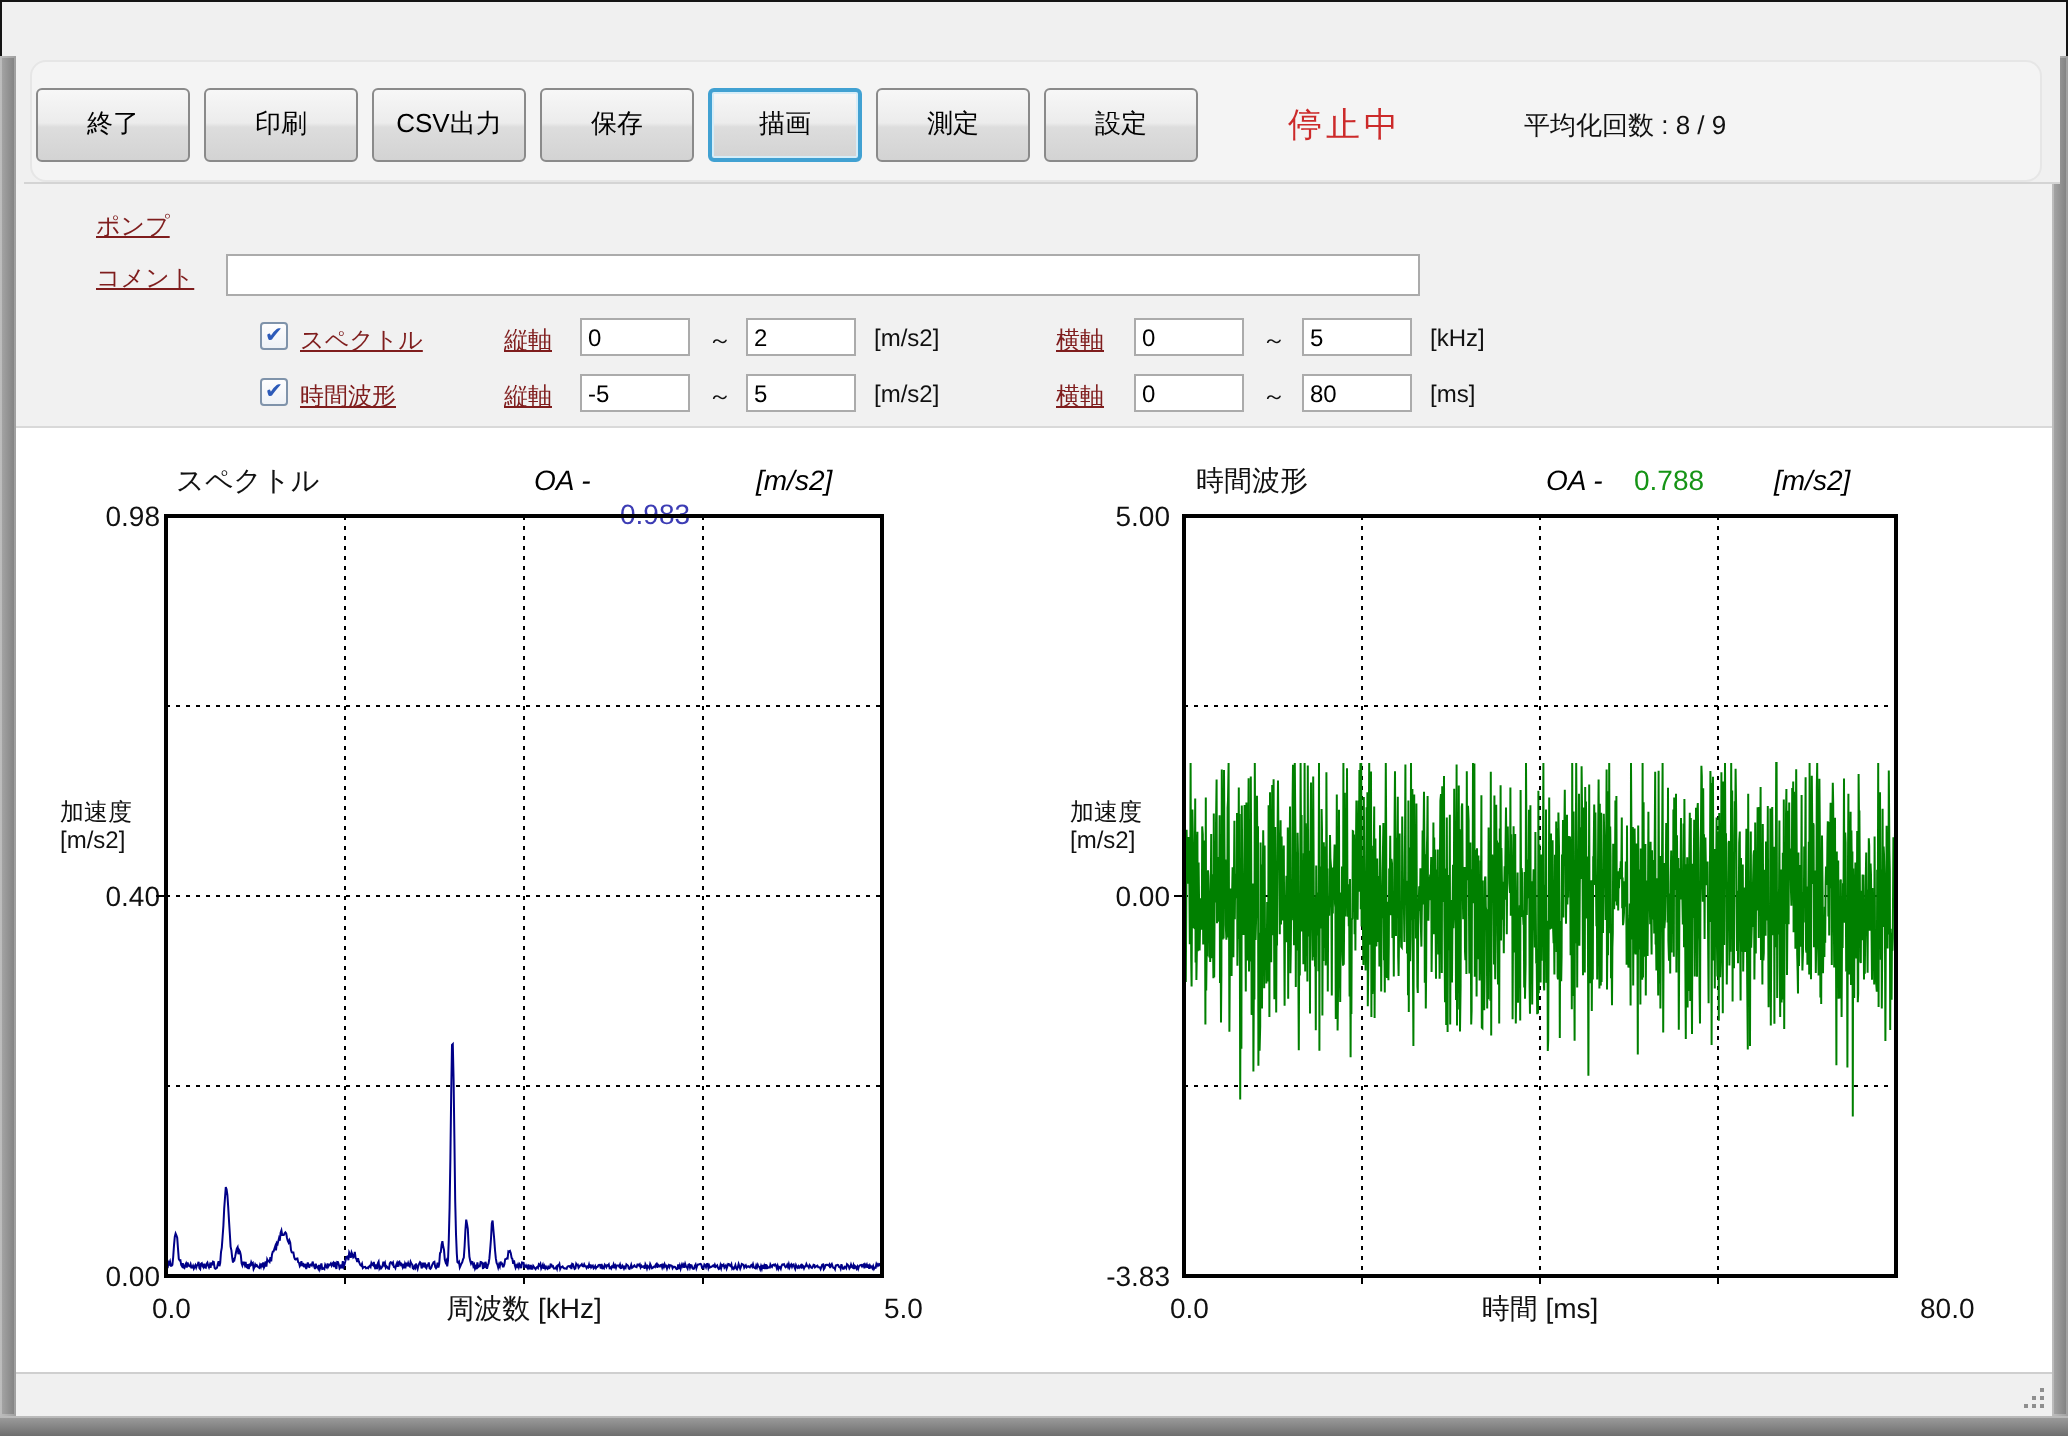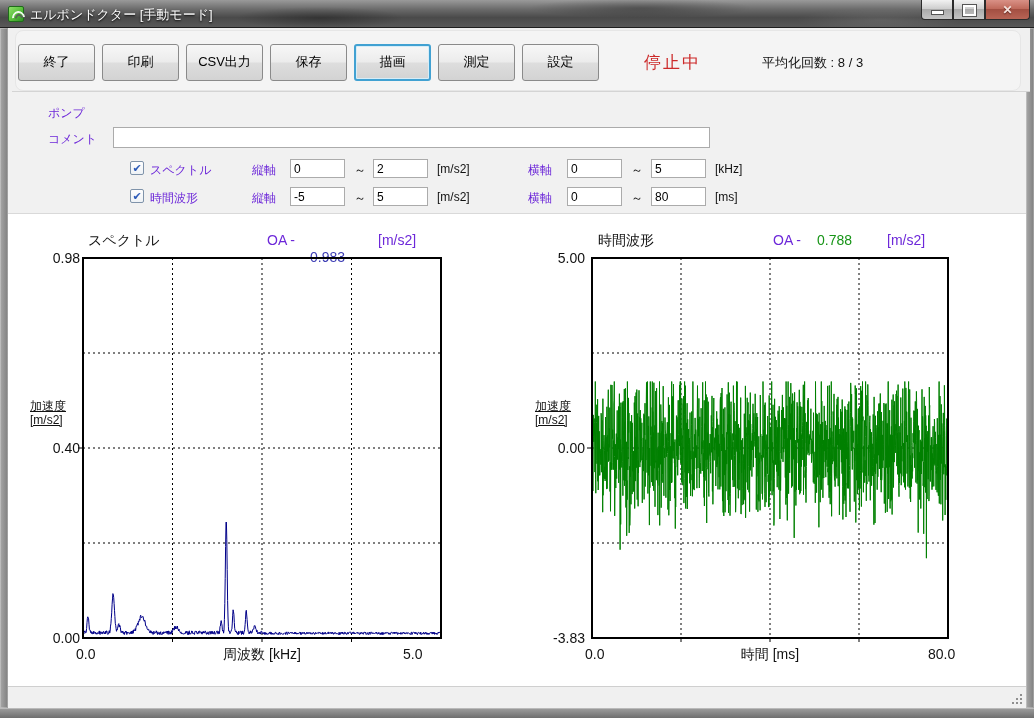--- a/index.html
+++ b/index.html
@@ -39,78 +39,71 @@
   .toolbar{position:absolute;left:4px;top:0;width:1018px;height:64px;background:#f0f0f0;border-bottom:1px solid #d4d4d4;box-sizing:border-box;}
   .toolbar-panel{position:absolute;left:3px;top:2px;width:1004px;height:59px;border:1px solid #e6e6e6;border-radius:8px;background:#f4f4f4;}
   .tb-btn{position:absolute;top:16px;width:77px;height:37px;box-sizing:border-box;
     background:linear-gradient(180deg,#f7f7f7,#ececec 47%,#dddddd 53%,#d3d3d3);
     border:1px solid #8a8a8a;border-radius:3px;font-size:13px;color:#000;text-align:center;line-height:34px;cursor:default;}
   .tb-btn.active{border:2px solid #41a1d2;box-shadow:inset 0 0 0 1px #d6edf8;line-height:32px;}
   .status-text{position:absolute;left:632px;top:23px;font-size:17px;color:#cc2a2a;letter-spacing:2px;}
   .avg-text{position:absolute;left:750px;top:26px;font-size:13px;color:#111;}
   
   .form{position:absolute;left:0;top:64px;width:1018px;height:121px;background:#f1f1f1;}
-  .flabel{position:absolute;font-size:12px;color:#6d28d9;white-space:nowrap;}
+  .flabel{position:absolute;font-size:12px;color:#7f1d1d;white-space:nowrap;text-decoration:underline;}
   .combo{position:absolute;left:105px;top:9px;width:268px;height:22px;box-sizing:border-box;border:1px solid #9c9c9c;
     background:#fff;font-size:12px;line-height:20px;padding-left:5px;cursor:default;}
   .combo-arrow{position:absolute;right:6px;top:8px;width:0;height:0;border-left:4px solid transparent;
     border-right:4px solid transparent;border-top:5px solid #222;}
   .text-in{position:absolute;box-sizing:border-box;border:1px solid #ababab;background:#fff;font-size:12px;
     padding:1px 4px;font-family:"Liberation Sans",sans-serif;}
   .cb{position:absolute;width:14px;height:14px;box-sizing:border-box;border:1px solid #7f93aa;border-radius:2px;
     background:linear-gradient(180deg,#fefefe,#eef2f6);font-size:11px;line-height:12px;text-align:center;color:#2d5bb9;cursor:default;}
   .num-in{position:absolute;width:55px;height:19px;box-sizing:border-box;border:1px solid #ababab;background:#fff;
     font-size:12px;padding:1px 3px;font-family:"Liberation Sans",sans-serif;}
   .tilde{position:absolute;font-size:12px;color:#111;}
   .unit{position:absolute;font-size:12px;color:#111;white-space:nowrap;}
   
   .charts{position:absolute;left:0;top:185px;width:1018px;height:473px;background:#fff;border-top:1px solid #d9d9d9;box-sizing:border-box;}
   .plot{position:absolute;}
   .grid{stroke:#000;stroke-width:1;stroke-dasharray:2,3;}
   .tickline{stroke:#000;stroke-width:1;}
   .c-title{position:absolute;font-size:14px;color:#111;white-space:nowrap;}
-  .c-oa{position:absolute;font-size:14px;color:#6d28d9;white-space:nowrap;}
+  .c-oa{position:absolute;font-size:14px;color:#000000;white-space:nowrap;font-style:italic;}
   .c-oaval{position:absolute;font-size:14px;white-space:nowrap;}
   .ytick{position:absolute;width:52px;font-size:14px;color:#111;text-align:right;white-space:nowrap;}
   .xtick{position:absolute;font-size:14px;color:#111;white-space:nowrap;}
   .xcap{position:absolute;width:160px;font-size:14px;color:#111;text-align:center;white-space:nowrap;}
-  .ycap{position:absolute;font-size:12px;color:#111;line-height:14px;white-space:nowrap;text-decoration:underline;}
+  .ycap{position:absolute;font-size:12px;color:#111;line-height:14px;white-space:nowrap;}
   
   .statusbar{position:absolute;left:0;top:658px;width:1018px;height:22px;background:#f0f0f0;border-top:1px solid #cfcfcf;box-sizing:border-box;}
   .grip{position:absolute;right:3px;bottom:3px;}
 </style>
 </head>
 <body>
 
 <div class="window">
 
-  <div class="titlebar">
-    <div class="app-icon"></div>
-    <div class="title-text">エルポンドクター [手動モード]</div>
-    <div class="winbtn min"><span class="glyph-min"></span></div>
-    <div class="winbtn max"><span class="glyph-max"></span></div>
-    <div class="winbtn close"><span class="glyph-close">✕</span></div>
-  </div>
   <div class="frame-l"></div>
   <div class="frame-r"></div>
   <div class="frame-b"></div>
 
   <div class="client">
 
     <div class="toolbar">
       <div class="toolbar-panel"></div>
       <div class="tb-btn" style="left:6px">終了</div>
       <div class="tb-btn" style="left:90px">印刷</div>
       <div class="tb-btn" style="left:174px">CSV出力</div>
       <div class="tb-btn" style="left:258px">保存</div>
       <div class="tb-btn active" style="left:342px">描画</div>
       <div class="tb-btn" style="left:426px">測定</div>
       <div class="tb-btn" style="left:510px">設定</div>
       <div class="status-text">停止中</div>
-      <div class="avg-text">平均化回数 : 8 / 3</div>
+      <div class="avg-text">平均化回数 : 8 / 9</div>
     </div>
 
     <div class="form">
       <div class="flabel" style="left:40px;top:13px">ポンプ</div>
       <div class="flabel" style="left:40px;top:39px">コメント</div>
       <input class="text-in" style="left: 105px; top: 35px; width: 597px; height: 21px;" value="">
 
       <div class="cb" style="left:122px;top:69px"><span>✔</span></div>
       <div class="flabel" style="left:142px;top:70px">スペクトル</div>
       <div class="flabel" style="left:244px;top:70px">縦軸</div>
@@ -162,21 +155,21 @@
             <line class="grid" x1="0" y1="285" x2="358" y2="285"></line>
             <line class="grid" x1="0" y1="190" x2="358" y2="190"></line>
             <line class="grid" x1="0" y1="95" x2="358" y2="95"></line>
             <line class="tickline" x1="-5" y1="190" x2="0" y2="190"></line>
             <polyline points="0.0,375.0 0.4,373.4 0.8,376.0 1.2,373.2 1.6,373.9 2.0,372.8 2.4,374.9 2.8,374.9 3.2,374.4 3.6,370.5 4.0,364.7 4.4,360.3 4.8,358.8 5.2,359.7 5.6,360.9 6.0,366.3 6.4,371.5 6.8,372.2 7.2,372.1 7.6,374.4 8.0,375.1 8.4,373.6 8.8,375.7 9.2,376.0 9.6,374.6 10.0,373.8 10.4,375.8 10.8,373.2 11.2,374.8 11.5,375.0 11.9,375.2 12.3,374.1 12.7,375.8 13.1,375.7 13.5,374.9 13.9,376.3 14.3,375.4 14.7,374.6 15.1,375.8 15.5,374.7 15.9,374.1 16.3,372.9 16.7,376.0 17.1,376.5 17.5,373.9 17.9,373.6 18.3,375.0 18.7,375.6 19.1,373.9 19.5,375.7 19.9,375.9 20.3,373.9 20.7,373.3 21.1,374.8 21.5,375.7 21.9,374.5 22.3,375.9 22.7,373.2 23.1,374.6 23.5,372.8 23.9,373.0 24.3,375.9 24.7,376.4 25.1,376.2 25.5,375.9 25.9,374.0 26.3,372.6 26.7,375.1 27.1,373.5 27.5,368.1 27.9,365.8 28.3,360.4 28.7,354.8 29.1,346.3 29.5,340.9 29.9,335.6 30.3,336.7 30.7,339.5 31.1,345.5 31.5,352.3 31.9,358.6 32.3,365.3 32.7,367.2 33.1,370.8 33.5,373.3 33.8,371.6 34.2,372.0 34.6,370.2 35.0,368.1 35.4,366.3 35.8,365.6 36.2,369.1 36.6,367.1 37.0,367.8 37.4,369.6 37.8,373.6 38.2,374.7 38.6,373.3 39.0,373.3 39.4,374.5 39.8,373.0 40.2,375.5 40.6,375.8 41.0,374.1 41.4,376.5 41.8,374.4 42.2,374.7 42.6,373.1 43.0,374.1 43.4,373.6 43.8,376.5 44.2,375.6 44.6,374.2 45.0,375.0 45.4,374.6 45.8,375.3 46.2,375.6 46.6,375.9 47.0,374.5 47.4,375.4 47.8,373.7 48.2,375.7 48.6,373.2 49.0,375.8 49.4,374.9 49.8,372.7 50.2,375.3 50.6,371.8 51.0,372.7 51.4,372.4 51.8,372.9 52.2,370.6 52.6,372.7 53.0,369.2 53.4,367.8 53.8,367.7 54.2,366.4 54.6,365.2 55.0,367.2 55.4,363.5 55.8,364.0 56.1,362.7 56.5,361.1 56.9,362.3 57.3,358.3 57.7,357.2 58.1,359.5 58.5,359.5 58.9,359.5 59.3,358.7 59.7,358.2 60.1,358.7 60.5,361.0 60.9,362.5 61.3,363.3 61.7,362.1 62.1,363.2 62.5,367.0 62.9,368.2 63.3,368.3 63.7,368.3 64.1,370.6 64.5,371.6 64.9,371.8 65.3,371.3 65.7,371.2 66.1,373.1 66.5,373.4 66.9,375.0 67.3,374.3 67.7,372.6 68.1,375.1 68.5,373.5 68.9,375.2 69.3,375.3 69.7,373.9 70.1,376.5 70.5,374.9 70.9,373.2 71.3,375.4 71.7,375.5 72.1,374.3 72.5,374.2 72.9,374.7 73.3,372.8 73.7,374.2 74.1,375.2 74.5,376.5 74.9,373.8 75.3,375.6 75.7,375.4 76.1,376.3 76.5,374.5 76.9,376.5 77.3,375.3 77.7,373.7 78.1,376.5 78.4,376.4 78.8,376.1 79.2,376.5 79.6,374.4 80.0,375.2 80.4,375.7 80.8,373.7 81.2,375.2 81.6,374.5 82.0,374.3 82.4,373.7 82.8,374.8 83.2,373.9 83.6,373.4 84.0,375.5 84.4,373.0 84.8,375.3 85.2,376.4 85.6,373.0 86.0,373.1 86.4,374.2 86.8,376.2 87.2,375.7 87.6,374.3 88.0,376.2 88.4,372.6 88.8,375.3 89.2,374.4 89.6,372.9 90.0,371.1 90.4,370.4 90.8,370.2 91.2,372.1 91.6,368.3 92.0,369.2 92.4,370.9 92.8,368.3 93.2,369.3 93.6,370.7 94.0,370.2 94.4,368.0 94.8,371.0 95.2,371.5 95.6,373.0 96.0,371.1 96.4,372.7 96.8,373.7 97.2,374.5 97.6,374.8 98.0,373.9 98.4,376.0 98.8,375.6 99.2,375.5 99.6,375.4 100.0,376.2 100.4,376.1 100.7,375.8 101.1,376.1 101.5,375.3 101.9,374.9 102.3,375.5 102.7,373.5 103.1,374.3 103.5,374.6 103.9,373.0 104.3,375.4 104.7,376.6 105.1,374.2 105.5,376.5 105.9,373.6 106.3,372.8 106.7,376.2 107.1,375.4 107.5,376.2 107.9,375.7 108.3,374.8 108.7,372.9 109.1,374.4 109.5,373.5 109.9,375.8 110.3,375.2 110.7,375.6 111.1,376.3 111.5,376.4 111.9,373.7 112.3,373.1 112.7,373.3 113.1,374.0 113.5,373.3 113.9,375.4 114.3,375.3 114.7,376.1 115.1,374.4 115.5,373.5 115.9,375.4 116.3,373.2 116.7,372.9 117.1,374.4 117.5,373.8 117.9,374.4 118.3,375.5 118.7,373.9 119.1,376.2 119.5,373.9 119.9,375.0 120.3,373.4 120.7,375.1 121.1,373.6 121.5,374.8 121.9,375.2 122.3,372.9 122.7,373.8 123.1,374.2 123.4,376.1 123.8,376.4 124.2,375.2 124.6,375.9 125.0,373.8 125.4,375.4 125.8,376.5 126.2,374.9 126.6,373.8 127.0,373.1 127.4,373.5 127.8,376.2 128.2,375.1 128.6,373.4 129.0,375.6 129.4,373.4 129.8,375.6 130.2,376.1 130.6,374.6 131.0,374.8 131.4,373.2 131.8,376.1 132.2,376.4 132.6,375.9 133.0,374.7 133.4,373.9 133.8,373.1 134.2,372.9 134.6,375.5 135.0,376.1 135.4,375.5 135.8,373.3 136.2,375.8 136.6,374.0 137.0,368.6 137.4,368.1 137.8,364.3 138.2,362.6 138.6,365.3 139.0,367.0 139.4,371.8 139.8,373.1 140.2,372.3 140.6,375.2 141.0,372.2 141.4,361.6 141.8,345.7 142.2,320.7 142.6,288.6 143.0,264.4 143.4,264.0 143.8,281.9 144.2,311.4 144.6,342.6 145.0,359.0 145.4,368.8 145.7,373.0 146.1,373.4 146.5,372.9 146.9,375.7 147.3,374.8 147.7,373.8 148.1,373.2 148.5,371.7 148.9,370.9 149.3,365.1 149.7,357.2 150.1,351.8 150.5,353.9 150.9,356.4 151.3,364.4 151.7,370.3 152.1,372.4 152.5,373.8 152.9,372.9 153.3,373.1 153.7,375.1 154.1,374.3 154.5,376.3 154.9,375.4 155.3,376.6 155.7,373.2 156.1,375.5 156.5,375.1 156.9,375.1 157.3,373.0 157.7,373.1 158.1,373.5 158.5,376.5 158.9,373.3 159.3,376.0 159.7,372.9 160.1,374.3 160.5,376.4 160.9,374.7 161.3,373.7 161.7,371.2 162.1,366.6 162.5,361.4 162.9,353.7 163.3,352.3 163.7,357.0 164.1,361.5 164.5,367.0 164.9,371.1 165.3,373.5 165.7,374.3 166.1,375.8 166.5,374.3 166.9,375.3 167.3,372.8 167.7,374.5 168.0,373.3 168.4,375.2 168.8,375.2 169.2,374.1 169.6,371.6 170.0,371.5 170.4,371.2 170.8,371.3 171.2,367.7 171.6,367.9 172.0,367.5 172.4,368.6 172.8,370.9 173.2,371.5 173.6,373.9 174.0,372.2 174.4,374.6 174.8,375.9 175.2,374.7 175.6,375.3 176.0,374.3 176.4,375.6 176.8,374.2 177.2,375.0 177.6,376.1 178.0,373.2 178.4,373.3 178.8,373.4 179.2,375.6 179.6,375.4 180.0,374.7 180.4,375.6 180.8,376.1 181.2,374.2 181.6,376.3 182.0,376.3 182.4,374.5 182.8,376.4 183.2,376.4 183.6,374.9 184.0,375.5 184.4,376.1 184.8,376.6 185.2,375.8 185.6,375.5 186.0,376.0 186.4,374.2 186.8,374.7 187.2,373.9 187.6,376.2 188.0,375.3 188.4,374.4 188.8,376.4 189.2,375.1 189.6,376.2 190.0,375.4 190.3,376.0 190.7,376.4 191.1,375.4 191.5,376.1 191.9,375.9 192.3,374.2 192.7,374.3 193.1,375.3 193.5,375.1 193.9,376.2 194.3,376.2 194.7,376.2 195.1,375.5 195.5,376.5 195.9,374.7 196.3,374.8 196.7,374.0 197.1,376.5 197.5,375.7 197.9,375.5 198.3,375.2 198.7,375.9 199.1,376.2 199.5,376.1 199.9,376.3 200.3,376.4 200.7,375.3 201.1,375.1 201.5,375.0 201.9,375.4 202.3,375.0 202.7,376.5 203.1,373.9 203.5,374.1 203.9,375.5 204.3,376.5 204.7,376.2 205.1,373.9 205.5,374.6 205.9,374.4 206.3,375.9 206.7,375.4 207.1,374.7 207.5,374.6 207.9,374.1 208.3,375.1 208.7,375.2 209.1,374.2 209.5,375.1 209.9,375.1 210.3,376.0 210.7,375.3 211.1,375.7 211.5,374.3 211.9,375.9 212.3,374.2 212.6,375.7 213.0,375.2 213.4,374.8 213.8,376.2 214.2,375.8 214.6,375.0 215.0,376.1 215.4,375.5 215.8,375.4 216.2,374.6 216.6,374.4 217.0,374.5 217.4,376.3 217.8,374.0 218.2,376.6 218.6,375.5 219.0,376.0 219.4,374.4 219.8,374.9 220.2,375.6 220.6,374.6 221.0,374.8 221.4,374.2 221.8,376.0 222.2,375.7 222.6,376.3 223.0,375.2 223.4,375.5 223.8,374.2 224.2,375.4 224.6,374.7 225.0,375.9 225.4,374.7 225.8,374.7 226.2,374.7 226.6,375.3 227.0,374.3 227.4,376.0 227.8,375.9 228.2,374.8 228.6,375.3 229.0,376.3 229.4,375.4 229.8,375.9 230.2,374.2 230.6,374.6 231.0,374.8 231.4,376.3 231.8,376.5 232.2,375.6 232.6,374.4 233.0,375.9 233.4,375.6 233.8,375.1 234.2,374.7 234.6,375.3 234.9,375.4 235.3,375.6 235.7,374.3 236.1,374.3 236.5,374.8 236.9,374.2 237.3,375.7 237.7,374.9 238.1,375.5 238.5,375.3 238.9,375.1 239.3,376.4 239.7,374.1 240.1,374.9 240.5,376.3 240.9,375.0 241.3,375.5 241.7,376.1 242.1,374.0 242.5,374.9 242.9,376.1 243.3,376.0 243.7,375.5 244.1,375.2 244.5,375.5 244.9,374.3 245.3,373.9 245.7,375.9 246.1,374.5 246.5,374.9 246.9,375.2 247.3,374.5 247.7,374.4 248.1,375.8 248.5,374.6 248.9,375.5 249.3,374.1 249.7,375.2 250.1,374.9 250.5,376.3 250.9,375.1 251.3,374.6 251.7,375.6 252.1,374.6 252.5,374.7 252.9,374.9 253.3,376.1 253.7,375.4 254.1,375.4 254.5,375.5 254.9,376.1 255.3,376.6 255.7,376.5 256.1,374.2 256.5,376.5 256.9,374.9 257.3,376.4 257.6,375.3 258.0,374.2 258.4,375.2 258.8,374.4 259.2,375.9 259.6,374.0 260.0,375.2 260.4,375.5 260.8,376.3 261.2,374.4 261.6,374.2 262.0,375.8 262.4,374.6 262.8,374.7 263.2,376.1 263.6,376.4 264.0,376.3 264.4,375.0 264.8,374.3 265.2,376.1 265.6,374.9 266.0,374.3 266.4,374.3 266.8,374.1 267.2,373.9 267.6,374.2 268.0,375.8 268.4,375.5 268.8,376.0 269.2,374.2 269.6,374.6 270.0,375.6 270.4,374.1 270.8,374.0 271.2,376.0 271.6,374.8 272.0,375.7 272.4,375.5 272.8,375.4 273.2,375.0 273.6,374.7 274.0,375.2 274.4,374.3 274.8,375.4 275.2,375.1 275.6,374.7 276.0,375.9 276.4,376.5 276.8,376.2 277.2,374.6 277.6,376.1 278.0,374.5 278.4,374.8 278.8,374.3 279.2,375.8 279.6,375.2 279.9,374.8 280.3,376.3 280.7,375.2 281.1,374.0 281.5,374.1 281.9,374.8 282.3,375.1 282.7,374.2 283.1,376.3 283.5,375.8 283.9,376.4 284.3,375.7 284.7,374.6 285.1,376.1 285.5,376.6 285.9,375.6 286.3,374.0 286.7,375.2 287.1,376.4 287.5,375.3 287.9,374.0 288.3,374.2 288.7,374.3 289.1,375.8 289.5,375.1 289.9,374.6 290.3,375.7 290.7,375.3 291.1,375.1 291.5,375.5 291.9,375.7 292.3,374.8 292.7,374.5 293.1,375.3 293.5,374.1 293.9,375.6 294.3,376.0 294.7,376.2 295.1,374.7 295.5,375.7 295.9,374.4 296.3,375.3 296.7,375.5 297.1,376.6 297.5,375.1 297.9,376.4 298.3,374.5 298.7,376.4 299.1,375.0 299.5,376.5 299.9,374.1 300.3,376.5 300.7,375.3 301.1,375.9 301.5,375.7 301.9,375.8 302.2,374.3 302.6,375.1 303.0,375.5 303.4,374.5 303.8,374.3 304.2,374.7 304.6,374.2 305.0,374.7 305.4,376.1 305.8,374.9 306.2,376.4 306.6,375.4 307.0,375.5 307.4,376.4 307.8,374.8 308.2,374.2 308.6,374.3 309.0,374.1 309.4,375.0 309.8,375.6 310.2,375.3 310.6,374.4 311.0,375.5 311.4,374.1 311.8,375.7 312.2,374.7 312.6,374.2 313.0,375.4 313.4,374.4 313.8,374.2 314.2,375.6 314.6,376.5 315.0,374.6 315.4,375.5 315.8,375.9 316.2,375.1 316.6,375.8 317.0,375.2 317.4,374.7 317.8,376.3 318.2,374.6 318.6,375.0 319.0,376.2 319.4,375.2 319.8,375.2 320.2,374.0 320.6,374.9 321.0,375.1 321.4,375.8 321.8,374.5 322.2,375.0 322.6,375.8 323.0,376.0 323.4,375.4 323.8,374.4 324.2,374.5 324.5,375.7 324.9,375.4 325.3,375.0 325.7,374.8 326.1,375.6 326.5,375.6 326.9,375.7 327.3,376.6 327.7,375.5 328.1,374.4 328.5,374.2 328.9,376.6 329.3,376.0 329.7,374.5 330.1,374.6 330.5,374.3 330.9,374.5 331.3,374.8 331.7,374.2 332.1,376.0 332.5,374.6 332.9,374.0 333.3,375.2 333.7,375.9 334.1,375.8 334.5,376.6 334.9,374.7 335.3,374.7 335.7,374.4 336.1,374.5 336.5,375.4 336.9,375.3 337.3,376.3 337.7,374.1 338.1,375.3 338.5,376.4 338.9,376.4 339.3,375.4 339.7,375.5 340.1,376.1 340.5,374.1 340.9,374.5 341.3,375.0 341.7,376.2 342.1,375.6 342.5,374.3 342.9,375.5 343.3,375.8 343.7,374.6 344.1,376.5 344.5,375.0 344.9,375.4 345.3,376.3 345.7,375.3 346.1,376.4 346.5,375.1 346.8,374.8 347.2,374.6 347.6,374.5 348.0,375.2 348.4,374.5 348.8,374.2 349.2,376.1 349.6,374.4 350.0,375.1 350.4,374.3 350.8,375.9 351.2,374.2 351.6,376.4 352.0,374.8 352.4,375.6 352.8,375.3 353.2,376.1 353.6,375.1 354.0,376.5 354.4,375.8 354.8,375.9 355.2,374.0 355.6,374.8 356.0,374.1 356.4,374.7 356.8,374.1 357.2,374.4 357.6,375.4 358.0,374.1" fill="none" stroke="#000088" stroke-width="1"></polyline>
             <rect x="0" y="0" width="358" height="380" fill="none" stroke="#000" stroke-width="2"></rect>
           </svg>
         </div>
       <div class="xtick" style="left:68px;top:432px">0.0</div>
       <div class="xcap" style="left:174px;top:432px">周波数 [kHz]</div>
-      <div class="xtick" style="left:395px;top:432px">5.0</div>
+      <div class="xtick" style="left:434px;top:432px">5.0</div>
 
       <div class="c-title" style="left:590px;top:18px">時間波形</div>
       <div class="c-oa" style="left:765px;top:18px">OA -</div>
       <div class="c-oaval" style="left:809px;top:18px;color:#169416">0.788</div>
       <div class="c-oa" style="left:879px;top:18px">[m/s2]</div>
       <div class="ytick" style="left:525px;top:36px">5.00</div>
       <div class="ytick" style="left:525px;top:226px">0.00</div>
       <div class="ytick" style="left:525px;top:416px">-3.83</div>
       <div class="ycap" style="left:527px;top:185px">
         <div>加速度</div>
@@ -193,21 +186,21 @@
             <line class="grid" x1="0" y1="285" x2="356" y2="285"></line>
             <line class="grid" x1="0" y1="190" x2="356" y2="190"></line>
             <line class="grid" x1="0" y1="95" x2="356" y2="95"></line>
             <line class="tickline" x1="-5" y1="190" x2="0" y2="190"></line>
             <polyline points="0.0,171.9 0.2,150.0 0.4,178.5 0.7,175.8 0.9,233.0 1.1,200.0 1.3,156.9 1.6,178.5 1.8,183.8 2.0,165.0 2.2,160.5 2.4,164.6 2.7,185.0 2.9,214.1 3.1,188.6 3.3,123.5 3.6,221.2 3.8,235.2 4.0,192.4 4.2,146.7 4.5,164.4 4.7,202.2 4.9,205.6 5.1,205.8 5.3,199.5 5.6,141.2 5.8,223.3 6.0,159.2 6.2,232.0 6.5,213.0 6.7,157.9 6.9,217.6 7.1,192.5 7.3,173.3 7.6,198.0 7.8,217.3 8.0,207.3 8.2,191.1 8.5,195.1 8.7,206.2 8.9,206.7 9.1,155.2 9.4,159.1 9.6,214.2 9.8,194.9 10.0,162.3 10.2,182.9 10.5,191.5 10.7,254.2 10.9,140.7 11.1,237.3 11.4,212.7 11.6,220.2 11.8,182.6 12.0,177.1 12.2,179.9 12.5,192.1 12.7,220.8 12.9,208.8 13.1,223.0 13.4,187.1 13.6,159.0 13.8,221.1 14.0,179.1 14.2,184.4 14.5,211.9 14.7,231.1 14.9,148.8 15.1,230.6 15.4,177.4 15.6,193.3 15.8,184.3 16.0,154.5 16.3,131.7 16.5,203.6 16.7,186.5 16.9,202.8 17.1,202.0 17.4,170.5 17.6,189.3 17.8,149.6 18.0,233.5 18.3,204.3 18.5,253.3 18.7,228.9 18.9,126.8 19.1,153.0 19.4,211.7 19.6,204.7 19.8,211.3 20.0,127.0 20.3,173.1 20.5,180.5 20.7,171.7 20.9,204.7 21.2,211.9 21.4,182.7 21.6,210.7 21.8,146.0 22.0,142.1 22.3,123.5 22.5,198.3 22.7,257.9 22.9,225.4 23.2,213.5 23.4,186.2 23.6,215.4 23.8,230.0 24.0,192.5 24.3,175.6 24.5,211.5 24.7,220.6 24.9,189.9 25.2,152.4 25.4,201.6 25.6,179.4 25.8,179.7 26.0,182.0 26.3,191.1 26.5,148.5 26.7,224.9 26.9,208.0 27.2,177.5 27.4,135.7 27.6,211.5 27.8,149.0 28.1,291.7 28.3,224.6 28.5,181.6 28.7,266.4 28.9,144.7 29.2,185.1 29.4,193.8 29.6,205.1 29.8,209.5 30.1,191.9 30.3,144.5 30.5,159.8 30.7,203.7 30.9,237.7 31.2,143.2 31.4,176.9 31.6,173.3 31.8,222.3 32.1,163.2 32.3,131.1 32.5,227.8 32.7,201.0 33.0,163.6 33.2,222.8 33.4,130.3 33.6,171.2 33.8,249.4 34.1,248.8 34.3,201.1 34.5,183.8 34.7,277.8 35.0,222.5 35.2,241.7 35.4,123.5 35.6,162.6 35.8,212.0 36.1,199.0 36.3,201.0 36.5,139.9 36.7,174.6 37.0,155.1 37.2,274.9 37.4,220.9 37.6,208.4 37.8,267.4 38.1,255.0 38.3,163.3 38.5,219.0 38.7,174.3 39.0,246.3 39.2,195.6 39.4,183.4 39.6,157.1 39.9,185.5 40.1,236.1 40.3,164.8 40.5,213.2 40.7,206.0 41.0,212.3 41.2,233.8 41.4,219.1 41.6,193.0 41.9,232.8 42.1,216.5 42.3,144.6 42.5,162.4 42.7,250.5 43.0,138.1 43.2,201.0 43.4,178.9 43.6,223.1 43.9,171.9 44.1,134.5 44.3,177.3 44.5,209.6 44.8,131.6 45.0,201.6 45.2,241.6 45.4,185.2 45.6,155.5 45.9,201.7 46.1,248.3 46.3,202.8 46.5,214.8 46.8,157.4 47.0,132.3 47.2,156.9 47.4,172.2 47.6,159.4 47.9,209.1 48.1,170.6 48.3,152.1 48.5,204.2 48.8,160.3 49.0,182.8 49.2,202.3 49.4,183.1 49.6,180.2 49.9,164.8 50.1,205.7 50.3,244.9 50.5,202.7 50.8,191.5 51.0,192.2 51.2,179.9 51.4,213.1 51.7,188.9 51.9,155.7 52.1,241.4 52.3,157.2 52.5,174.9 52.8,176.9 53.0,145.2 53.2,228.6 53.4,217.0 53.7,181.7 53.9,202.1 54.1,183.2 54.3,141.7 54.5,124.4 54.8,179.1 55.0,214.6 55.2,169.9 55.4,123.5 55.7,158.7 55.9,235.5 56.1,181.5 56.3,167.9 56.6,217.3 56.8,158.4 57.0,168.9 57.2,232.7 57.4,267.1 57.7,190.1 57.9,229.7 58.1,181.2 58.3,123.5 58.6,177.1 58.8,149.5 59.0,207.8 59.2,178.8 59.4,179.4 59.7,224.1 59.9,168.6 60.1,190.1 60.3,123.5 60.6,227.8 60.8,153.6 61.0,165.9 61.2,197.6 61.4,174.6 61.7,232.7 61.9,124.7 62.1,196.5 62.3,202.2 62.6,210.2 62.8,167.4 63.0,248.8 63.2,165.4 63.5,133.2 63.7,204.3 63.9,202.8 64.1,206.4 64.3,222.2 64.6,130.2 64.8,168.7 65.0,220.5 65.2,190.6 65.5,225.2 65.7,212.9 65.9,257.1 66.1,174.7 66.3,209.7 66.6,192.1 66.8,207.0 67.0,188.2 67.2,227.6 67.5,123.5 67.7,267.4 67.9,175.2 68.1,200.0 68.4,188.1 68.6,206.3 68.8,146.5 69.0,157.0 69.2,249.7 69.5,173.6 69.7,222.5 69.9,163.1 70.1,185.0 70.4,216.0 70.6,165.2 70.8,224.7 71.0,218.0 71.2,128.1 71.5,187.5 71.7,176.3 71.9,237.8 72.1,192.6 72.4,190.3 72.6,199.9 72.8,187.9 73.0,159.5 73.2,171.1 73.5,175.2 73.7,196.9 73.9,239.7 74.1,175.7 74.4,198.7 74.6,179.8 74.8,181.8 75.0,177.2 75.3,164.2 75.5,193.9 75.7,195.7 75.9,251.5 76.1,231.0 76.4,139.3 76.6,183.5 76.8,257.3 77.0,239.4 77.3,216.5 77.5,146.9 77.7,231.9 77.9,210.2 78.1,243.0 78.4,200.8 78.6,188.3 78.8,212.4 79.0,175.2 79.3,219.2 79.5,224.9 79.7,123.5 79.9,224.4 80.2,186.6 80.4,138.4 80.6,186.0 80.8,200.3 81.0,183.5 81.3,192.7 81.5,126.1 81.7,180.1 81.9,200.4 82.2,184.1 82.4,205.1 82.6,199.0 82.8,240.2 83.0,181.5 83.3,270.6 83.5,208.3 83.7,249.0 83.9,201.9 84.2,201.1 84.4,157.6 84.6,157.7 84.8,198.0 85.0,159.3 85.3,209.1 85.5,161.9 85.7,217.3 85.9,175.2 86.2,142.3 86.4,176.7 86.6,184.1 86.8,201.9 87.1,165.0 87.3,142.2 87.5,187.9 87.7,127.0 87.9,162.7 88.2,123.5 88.4,196.6 88.6,123.5 88.8,205.3 89.1,170.7 89.3,193.4 89.5,207.8 89.7,224.5 89.9,140.5 90.2,180.3 90.4,177.6 90.6,212.7 90.8,227.2 91.1,200.8 91.3,145.6 91.5,171.7 91.7,138.1 91.9,245.1 92.2,220.3 92.4,156.5 92.6,123.5 92.8,159.5 93.1,214.4 93.3,166.6 93.5,127.7 93.7,250.5 94.0,166.6 94.2,239.0 94.4,233.9 94.6,164.9 94.8,176.3 95.1,145.2 95.3,251.0 95.5,202.4 95.7,161.3 96.0,208.3 96.2,215.2 96.4,186.4 96.6,171.2 96.8,189.4 97.1,213.0 97.3,180.0 97.5,195.3 97.7,225.3 98.0,154.6 98.2,181.7 98.4,199.2 98.6,237.8 98.9,192.8 99.1,201.1 99.3,177.8 99.5,166.3 99.7,153.5 100.0,222.1 100.2,216.3 100.4,238.3 100.6,183.0 100.9,123.5 101.1,159.9 101.3,228.8 101.5,231.0 101.7,193.4 102.0,193.7 102.2,232.1 102.4,214.2 102.6,176.3 102.9,186.8 103.1,159.9 103.3,184.1 103.5,199.6 103.7,171.5 104.0,173.6 104.2,211.0 104.4,210.5 104.6,187.5 104.9,230.2 105.1,183.8 105.3,150.5 105.5,127.6 105.8,186.2 106.0,210.0 106.2,160.9 106.4,168.6 106.6,178.2 106.9,140.4 107.1,220.4 107.3,230.0 107.5,211.6 107.8,158.8 108.0,199.3 108.2,204.6 108.4,205.0 108.6,215.3 108.9,215.7 109.1,150.2 109.3,168.5 109.5,196.1 109.8,183.7 110.0,198.8 110.2,213.0 110.4,183.7 110.7,124.3 110.9,189.1 111.1,182.4 111.3,187.9 111.5,218.7 111.8,195.2 112.0,239.6 112.2,142.3 112.4,248.0 112.7,165.7 112.9,184.1 113.1,222.6 113.3,210.8 113.5,123.5 113.8,200.3 114.0,202.1 114.2,136.5 114.4,209.4 114.7,265.0 114.9,204.1 115.1,139.3 115.3,189.5 115.5,201.4 115.8,174.6 116.0,211.2 116.2,143.7 116.4,189.9 116.7,235.4 116.9,238.5 117.1,204.3 117.3,196.3 117.6,185.2 117.8,196.4 118.0,197.4 118.2,176.1 118.4,203.6 118.7,215.3 118.9,198.3 119.1,186.4 119.3,157.3 119.6,194.3 119.8,157.4 120.0,137.9 120.2,163.5 120.4,233.4 120.7,169.1 120.9,246.3 121.1,225.2 121.3,171.8 121.6,159.8 121.8,140.0 122.0,191.0 122.2,202.4 122.5,180.4 122.7,192.1 122.9,182.8 123.1,179.3 123.3,184.7 123.6,170.5 123.8,228.0 124.0,209.6 124.2,184.8 124.5,195.8 124.7,153.3 124.9,209.1 125.1,160.8 125.3,206.3 125.6,166.8 125.8,203.8 126.0,231.4 126.2,176.8 126.5,198.4 126.7,191.7 126.9,166.8 127.1,219.2 127.3,185.8 127.6,206.1 127.8,231.4 128.0,168.1 128.2,142.4 128.5,139.0 128.7,187.2 128.9,228.5 129.1,135.1 129.4,150.3 129.6,193.0 129.8,171.7 130.0,130.0 130.2,202.7 130.5,243.1 130.7,176.2 130.9,196.9 131.1,254.5 131.4,150.8 131.6,207.0 131.8,258.0 132.0,204.4 132.2,179.5 132.5,182.4 132.7,217.1 132.9,149.4 133.1,254.3 133.4,195.4 133.6,212.4 133.8,192.0 134.0,233.2 134.3,193.9 134.5,174.4 134.7,206.1 134.9,201.0 135.1,136.4 135.4,176.2 135.6,166.7 135.8,174.2 136.0,242.0 136.3,124.3 136.5,254.8 136.7,156.2 136.9,246.8 137.1,211.8 137.4,134.7 137.6,238.1 137.8,156.6 138.0,257.7 138.3,235.4 138.5,176.1 138.7,173.6 138.9,145.4 139.1,143.7 139.4,188.9 139.6,201.6 139.8,199.5 140.0,179.0 140.3,175.5 140.5,217.6 140.7,222.1 140.9,184.0 141.2,229.0 141.4,127.6 141.6,182.1 141.8,151.7 142.0,144.9 142.3,152.3 142.5,197.5 142.7,228.7 142.9,224.8 143.2,163.2 143.4,207.3 143.6,254.2 143.8,247.5 144.0,176.6 144.3,191.1 144.5,123.5 144.7,177.9 144.9,193.6 145.2,123.7 145.4,230.4 145.6,166.9 145.8,206.7 146.1,183.5 146.3,240.3 146.5,166.1 146.7,208.2 146.9,221.6 147.2,169.8 147.4,205.0 147.6,193.9 147.8,232.2 148.1,208.9 148.3,172.2 148.5,191.7 148.7,139.6 148.9,255.8 149.2,256.1 149.4,182.3 149.6,214.6 149.8,202.6 150.1,247.1 150.3,230.9 150.5,181.1 150.7,180.3 150.9,195.3 151.2,198.3 151.4,205.5 151.6,246.2 151.8,196.6 152.1,241.6 152.3,155.7 152.5,203.2 152.7,211.4 153.0,193.8 153.2,242.4 153.4,127.9 153.6,259.8 153.8,187.4 154.1,169.3 154.3,176.9 154.5,175.4 154.7,179.4 155.0,224.3 155.2,139.8 155.4,209.0 155.6,231.6 155.8,158.9 156.1,144.4 156.3,176.8 156.5,162.2 156.7,208.7 157.0,234.3 157.2,204.3 157.4,163.2 157.6,253.7 157.9,156.2 158.1,202.6 158.3,134.6 158.5,212.3 158.7,166.0 159.0,185.2 159.2,201.9 159.4,182.9 159.6,193.5 159.9,218.6 160.1,187.0 160.3,175.1 160.5,191.9 160.7,170.7 161.0,145.8 161.2,166.1 161.4,209.1 161.6,176.7 161.9,155.3 162.1,171.2 162.3,174.9 162.5,174.1 162.7,183.6 163.0,188.5 163.2,135.8 163.4,199.9 163.6,159.1 163.9,186.7 164.1,170.7 164.3,251.6 164.5,209.7 164.8,155.1 165.0,218.3 165.2,183.0 165.4,165.1 165.6,159.0 165.9,253.8 166.1,236.5 166.3,241.9 166.5,204.2 166.8,178.3 167.0,243.4 167.2,200.4 167.4,205.3 167.6,204.1 167.9,194.6 168.1,252.3 168.3,137.0 168.5,179.0 168.8,176.0 169.0,178.7 169.2,200.5 169.4,197.1 169.7,203.4 169.9,203.2 170.1,235.8 170.3,178.0 170.5,241.4 170.8,224.2 171.0,123.5 171.2,155.1 171.4,199.5 171.7,171.8 171.9,179.4 172.1,191.0 172.3,190.4 172.5,146.9 172.8,235.5 173.0,248.9 173.2,144.6 173.4,218.5 173.7,182.6 173.9,207.0 174.1,244.2 174.3,208.9 174.5,193.5 174.8,176.6 175.0,195.7 175.2,186.9 175.4,215.7 175.7,158.0 175.9,198.1 176.1,223.8 176.3,216.8 176.6,249.1 176.8,221.1 177.0,248.7 177.2,137.4 177.4,238.6 177.7,164.2 177.9,179.6 178.1,185.1 178.3,233.2 178.6,169.2 178.8,222.4 179.0,198.6 179.2,181.4 179.4,193.2 179.7,123.5 179.9,233.6 180.1,237.2 180.3,190.8 180.6,184.4 180.8,204.9 181.0,146.8 181.2,233.4 181.5,230.9 181.7,202.4 181.9,267.5 182.1,262.1 182.3,220.7 182.6,140.8 182.8,190.4 183.0,206.7 183.2,175.6 183.5,158.8 183.7,206.4 183.9,178.9 184.1,185.4 184.3,162.1 184.6,207.6 184.8,213.6 185.0,204.7 185.2,229.2 185.5,169.4 185.7,184.9 185.9,205.1 186.1,152.7 186.3,218.0 186.6,156.1 186.8,230.3 187.0,231.7 187.2,148.2 187.5,165.2 187.7,193.3 187.9,261.0 188.1,202.5 188.4,217.2 188.6,232.6 188.8,220.2 189.0,169.2 189.2,195.0 189.5,152.0 189.7,200.8 189.9,170.3 190.1,164.1 190.4,136.9 190.6,171.4 190.8,153.8 191.0,203.9 191.2,185.2 191.5,149.4 191.7,194.2 191.9,182.1 192.1,190.8 192.4,160.0 192.6,176.2 192.8,181.4 193.0,160.2 193.3,219.6 193.5,161.6 193.7,185.6 193.9,246.6 194.1,123.5 194.4,219.5 194.6,240.0 194.8,147.8 195.0,203.9 195.3,262.4 195.5,180.5 195.7,213.6 195.9,171.7 196.1,123.5 196.4,166.6 196.6,235.7 196.8,187.1 197.0,166.6 197.3,199.7 197.5,138.9 197.7,214.9 197.9,184.3 198.1,172.1 198.4,155.6 198.6,181.5 198.8,125.1 199.0,143.3 199.3,183.0 199.5,229.6 199.7,145.8 199.9,208.2 200.2,164.3 200.4,228.3 200.6,135.5 200.8,176.3 201.0,142.8 201.3,201.3 201.5,170.3 201.7,177.3 201.9,191.0 202.2,279.9 202.4,208.4 202.6,134.3 202.8,221.1 203.0,233.6 203.3,194.8 203.5,186.6 203.7,182.1 203.9,247.5 204.2,188.1 204.4,231.8 204.6,170.1 204.8,173.8 205.1,144.3 205.3,157.0 205.5,184.5 205.7,148.3 205.9,173.3 206.2,205.1 206.4,181.2 206.6,231.8 206.8,208.0 207.1,157.4 207.3,131.8 207.5,164.3 207.7,236.3 207.9,143.9 208.2,230.5 208.4,234.8 208.6,148.4 208.8,233.0 209.1,182.2 209.3,176.6 209.5,208.5 209.7,174.7 209.9,148.9 210.2,163.6 210.4,167.3 210.6,181.4 210.8,202.0 211.1,163.6 211.3,126.8 211.5,236.7 211.7,212.4 212.0,219.6 212.2,137.6 212.4,208.6 212.6,123.5 212.8,185.0 213.1,155.2 213.3,169.9 213.5,231.1 213.7,211.6 214.0,244.6 214.2,215.9 214.4,208.6 214.6,163.9 214.8,168.4 215.1,196.6 215.3,165.2 215.5,179.5 215.7,142.3 216.0,192.7 216.2,140.0 216.4,194.7 216.6,186.3 216.9,182.9 217.1,197.3 217.3,177.6 217.5,186.1 217.7,179.5 218.0,176.1 218.2,180.6 218.4,172.6 218.6,181.6 218.9,150.7 219.1,196.1 219.3,180.8 219.5,204.6 219.7,203.2 220.0,198.4 220.2,182.6 220.4,188.6 220.6,195.4 220.9,172.8 221.1,181.7 221.3,224.4 221.5,154.7 221.7,199.7 222.0,209.1 222.2,225.8 222.4,218.2 222.6,211.9 222.9,193.8 223.1,204.2 223.3,244.8 223.5,123.5 223.8,170.7 224.0,174.6 224.2,211.8 224.4,155.5 224.6,234.7 224.9,177.4 225.1,218.8 225.3,156.3 225.5,171.8 225.8,219.3 226.0,186.0 226.2,163.7 226.4,177.2 226.6,174.7 226.9,269.3 227.1,154.8 227.3,188.3 227.5,216.7 227.8,176.8 228.0,187.6 228.2,244.2 228.4,166.2 228.7,189.3 228.9,187.4 229.1,231.9 229.3,123.5 229.5,230.7 229.8,143.1 230.0,212.4 230.2,220.4 230.4,186.3 230.7,164.0 230.9,239.8 231.1,194.0 231.3,184.1 231.5,182.2 231.8,220.0 232.0,189.6 232.2,147.9 232.4,192.8 232.7,170.5 232.9,194.7 233.1,204.1 233.3,162.9 233.5,196.1 233.8,219.2 234.0,167.1 234.2,201.8 234.4,192.5 234.7,172.0 234.9,189.8 235.1,208.7 235.3,169.9 235.6,127.9 235.8,214.2 236.0,210.4 236.2,227.2 236.4,209.6 236.7,181.1 236.9,214.5 237.1,239.8 237.3,127.4 237.6,217.4 237.8,233.8 238.0,170.0 238.2,246.2 238.4,218.4 238.7,179.7 238.9,186.6 239.1,157.4 239.3,123.5 239.6,258.3 239.8,215.4 240.0,173.5 240.2,206.1 240.5,201.6 240.7,186.4 240.9,178.5 241.1,153.5 241.3,157.3 241.6,180.0 241.8,203.3 242.0,135.9 242.2,212.5 242.5,222.3 242.7,194.1 242.9,188.8 243.1,228.7 243.3,184.4 243.6,167.3 243.8,218.3 244.0,177.1 244.2,180.3 244.5,208.9 244.7,146.8 244.9,220.4 245.1,140.8 245.3,187.0 245.6,183.1 245.8,180.8 246.0,138.9 246.2,228.2 246.5,159.6 246.7,190.7 246.9,188.5 247.1,171.0 247.4,256.9 247.6,218.8 247.8,176.1 248.0,188.2 248.2,191.2 248.5,151.0 248.7,191.8 248.9,177.3 249.1,186.9 249.4,204.2 249.6,182.1 249.8,153.7 250.0,215.6 250.2,141.5 250.5,195.2 250.7,228.7 250.9,261.5 251.1,174.1 251.4,193.8 251.6,170.6 251.8,245.8 252.0,181.8 252.3,237.5 252.5,185.5 252.7,166.2 252.9,148.4 253.1,242.5 253.4,151.0 253.6,227.3 253.8,225.1 254.0,259.0 254.3,173.9 254.5,201.0 254.7,199.4 254.9,173.9 255.1,151.9 255.4,230.3 255.6,188.9 255.8,183.5 256.0,145.9 256.3,150.5 256.5,230.4 256.7,147.0 256.9,143.5 257.1,160.3 257.4,207.3 257.6,212.2 257.8,239.2 258.0,253.8 258.3,168.7 258.5,154.8 258.7,124.9 258.9,130.0 259.2,184.3 259.4,192.9 259.6,136.1 259.8,173.4 260.0,159.1 260.3,211.5 260.5,162.9 260.7,160.7 260.9,173.1 261.2,184.6 261.4,183.4 261.6,182.0 261.8,172.8 262.0,205.2 262.3,243.6 262.5,190.0 262.7,203.0 262.9,197.9 263.2,127.5 263.4,135.7 263.6,133.5 263.8,264.5 264.1,167.7 264.3,196.5 264.5,130.4 264.7,222.2 264.9,194.7 265.2,166.5 265.4,236.2 265.6,186.0 265.8,189.1 266.1,177.4 266.3,150.7 266.5,215.8 266.7,230.3 266.9,157.7 267.2,213.6 267.4,252.4 267.6,148.5 267.8,184.2 268.1,230.6 268.3,221.3 268.5,212.4 268.7,128.1 268.9,159.4 269.2,210.9 269.4,248.6 269.6,132.8 269.8,204.5 270.1,214.5 270.3,153.2 270.5,123.5 270.7,163.1 271.0,158.6 271.2,186.3 271.4,234.3 271.6,211.9 271.8,188.1 272.1,198.4 272.3,163.5 272.5,162.5 272.7,224.7 273.0,202.2 273.2,217.9 273.4,178.3 273.6,123.5 273.8,168.7 274.1,137.2 274.3,242.8 274.5,168.0 274.7,221.7 275.0,226.1 275.2,160.0 275.4,142.6 275.6,157.5 275.8,126.4 276.1,147.7 276.3,193.0 276.5,217.5 276.7,187.4 277.0,223.6 277.2,195.8 277.4,191.6 277.6,163.4 277.9,157.8 278.1,213.3 278.3,242.3 278.5,171.0 278.7,216.0 279.0,186.4 279.2,217.9 279.4,174.2 279.6,227.7 279.9,202.6 280.1,192.3 280.3,185.8 280.5,208.4 280.7,218.0 281.0,178.5 281.2,156.4 281.4,200.6 281.6,233.9 281.9,266.7 282.1,138.9 282.3,198.8 282.5,213.6 282.8,196.3 283.0,265.0 283.2,192.2 283.4,157.8 283.6,215.8 283.9,204.6 284.1,183.1 284.3,205.5 284.5,183.6 284.8,169.6 285.0,167.2 285.2,231.7 285.4,208.6 285.6,153.3 285.9,218.8 286.1,169.1 286.3,191.4 286.5,197.2 286.8,145.6 287.0,187.7 287.2,180.5 287.4,211.0 287.6,145.5 287.9,191.9 288.1,166.3 288.3,135.5 288.5,222.0 288.8,177.7 289.0,198.3 289.2,234.2 289.4,154.0 289.7,222.2 289.9,218.3 290.1,181.6 290.3,179.9 290.5,176.9 290.8,209.9 291.0,162.8 291.2,181.7 291.4,202.3 291.7,186.4 291.9,145.0 292.1,204.0 292.3,245.6 292.5,209.7 292.8,221.7 293.0,222.0 293.2,146.3 293.4,254.8 293.7,198.5 293.9,162.9 294.1,145.5 294.3,170.4 294.6,209.6 294.8,197.1 295.0,165.4 295.2,253.9 295.4,165.6 295.7,215.6 295.9,170.4 296.1,123.5 296.3,123.5 296.6,241.0 296.8,190.9 297.0,187.8 297.2,199.6 297.4,209.2 297.7,152.2 297.9,226.3 298.1,250.5 298.3,189.9 298.6,176.7 298.8,243.3 299.0,191.7 299.2,220.4 299.4,168.4 299.7,241.7 299.9,141.7 300.1,256.5 300.3,202.7 300.6,177.3 300.8,204.0 301.0,149.4 301.2,136.5 301.5,229.5 301.7,203.1 301.9,179.2 302.1,147.4 302.3,204.1 302.6,143.3 302.8,175.2 303.0,177.3 303.2,166.2 303.5,187.9 303.7,194.9 303.9,181.0 304.1,136.0 304.3,172.2 304.6,132.7 304.8,208.1 305.0,137.9 305.2,180.3 305.5,175.4 305.7,216.4 305.9,158.0 306.1,126.6 306.4,173.9 306.6,219.4 306.8,227.5 307.0,238.7 307.2,168.2 307.5,225.0 307.7,209.7 307.9,214.9 308.1,174.5 308.4,215.4 308.6,188.9 308.8,139.5 309.0,207.5 309.2,227.2 309.5,217.8 309.7,188.0 309.9,203.3 310.1,165.3 310.4,188.5 310.6,167.8 310.8,130.6 311.0,216.6 311.2,218.3 311.5,185.2 311.7,224.4 311.9,194.9 312.1,195.0 312.4,162.9 312.6,229.3 312.8,123.5 313.0,190.5 313.3,215.8 313.5,231.6 313.7,168.7 313.9,129.9 314.1,152.0 314.4,184.0 314.6,153.6 314.8,154.6 315.0,215.6 315.3,177.2 315.5,179.4 315.7,201.8 315.9,228.5 316.1,214.2 316.4,135.7 316.6,123.5 316.8,160.0 317.0,211.3 317.3,229.8 317.5,183.9 317.7,131.4 317.9,154.7 318.2,240.7 318.4,197.5 318.6,244.0 318.8,192.2 319.0,159.7 319.3,187.2 319.5,228.6 319.7,213.8 319.9,207.0 320.2,220.5 320.4,195.4 320.6,213.4 320.8,184.2 321.0,175.2 321.3,179.8 321.5,184.5 321.7,163.8 321.9,152.6 322.2,200.2 322.4,170.5 322.6,209.7 322.8,153.0 323.0,170.2 323.3,143.4 323.5,186.1 323.7,172.4 323.9,224.5 324.2,151.0 324.4,133.4 324.6,143.4 324.8,182.4 325.1,225.7 325.3,156.7 325.5,150.9 325.7,222.3 325.9,188.7 326.2,274.6 326.4,167.7 326.6,213.1 326.8,182.2 327.1,172.2 327.3,241.4 327.5,216.7 327.7,194.3 327.9,241.3 328.2,182.5 328.4,181.8 328.6,214.7 328.8,250.5 329.1,192.4 329.3,216.0 329.5,183.6 329.7,202.5 330.0,131.3 330.2,202.7 330.4,203.2 330.6,158.3 330.8,163.2 331.1,227.8 331.3,224.3 331.5,204.0 331.7,275.8 332.0,172.9 332.2,138.9 332.4,203.1 332.6,180.3 332.8,229.2 333.1,167.4 333.3,147.9 333.5,234.5 333.7,157.3 334.0,185.3 334.2,167.8 334.4,300.2 334.6,176.3 334.8,207.1 335.1,241.0 335.3,179.4 335.5,193.5 335.7,173.2 336.0,215.8 336.2,221.2 336.4,204.9 336.6,157.5 336.9,243.1 337.1,238.8 337.3,129.0 337.5,150.3 337.7,147.3 338.0,193.4 338.2,222.8 338.4,223.5 338.6,187.4 338.9,191.3 339.1,212.1 339.3,179.3 339.5,211.5 339.7,179.4 340.0,231.7 340.2,195.4 340.4,228.9 340.6,208.6 340.9,180.4 341.1,168.2 341.3,201.6 341.5,200.3 341.8,228.4 342.0,186.8 342.2,205.7 342.4,161.1 342.6,164.9 342.9,207.4 343.1,203.0 343.3,173.8 343.5,179.4 343.8,212.3 344.0,231.9 344.2,186.0 344.4,215.4 344.6,210.3 344.9,213.8 345.1,234.3 345.3,160.2 345.5,208.3 345.8,222.7 346.0,230.3 346.2,235.1 346.4,237.8 346.6,176.9 346.9,202.1 347.1,123.5 347.3,245.5 347.5,151.9 347.8,200.3 348.0,138.1 348.2,181.4 348.4,221.9 348.7,176.7 348.9,246.3 349.1,215.8 349.3,146.4 349.5,205.5 349.8,165.3 350.0,169.2 350.2,178.2 350.4,190.7 350.7,262.5 350.9,214.2 351.1,205.2 351.3,154.9 351.5,200.9 351.8,216.3 352.0,173.3 352.2,209.2 352.4,127.3 352.7,167.5 352.9,177.5 353.1,257.0 353.3,206.4 353.6,221.8 353.8,241.9 354.0,208.4 354.2,217.4 354.4,210.9 354.7,160.6 354.9,192.9 355.1,180.5 355.3,173.7 355.6,149.4 355.8,232.7 356.0,132.9" fill="none" stroke="#008000" stroke-width="1"></polyline>
             <rect x="0" y="0" width="356" height="380" fill="none" stroke="#000" stroke-width="2"></rect>
           </svg>
         </div>
       <div class="xtick" style="left:577px;top:432px">0.0</div>
       <div class="xcap" style="left:682px;top:432px">時間 [ms]</div>
-      <div class="xtick" style="left:920px;top:432px">80.0</div>
+      <div class="xtick" style="left:952px;top:432px">80.0</div>
     </div>
 
     <div class="statusbar">
       <svg class="grip" width="11" height="11">
         <rect x="8" y="0" width="2" height="2" fill="#8f8f8f"></rect>
         <rect x="4" y="4" width="2" height="2" fill="#8f8f8f"></rect>
         <rect x="8" y="4" width="2" height="2" fill="#8f8f8f"></rect>
         <rect x="0" y="8" width="2" height="2" fill="#8f8f8f"></rect>
         <rect x="4" y="8" width="2" height="2" fill="#8f8f8f"></rect>
         <rect x="8" y="8" width="2" height="2" fill="#8f8f8f"></rect>

